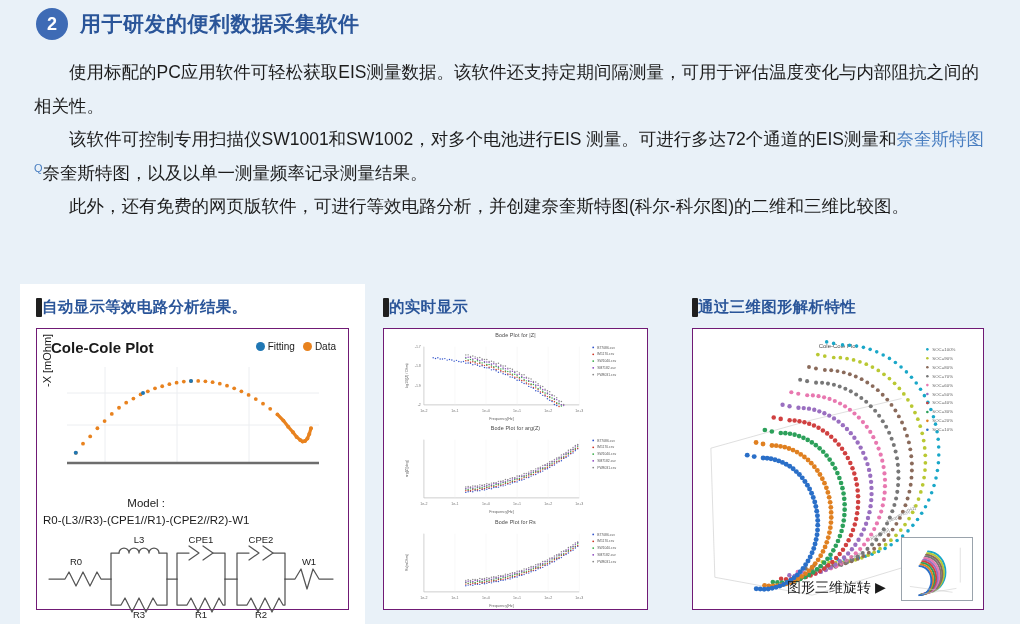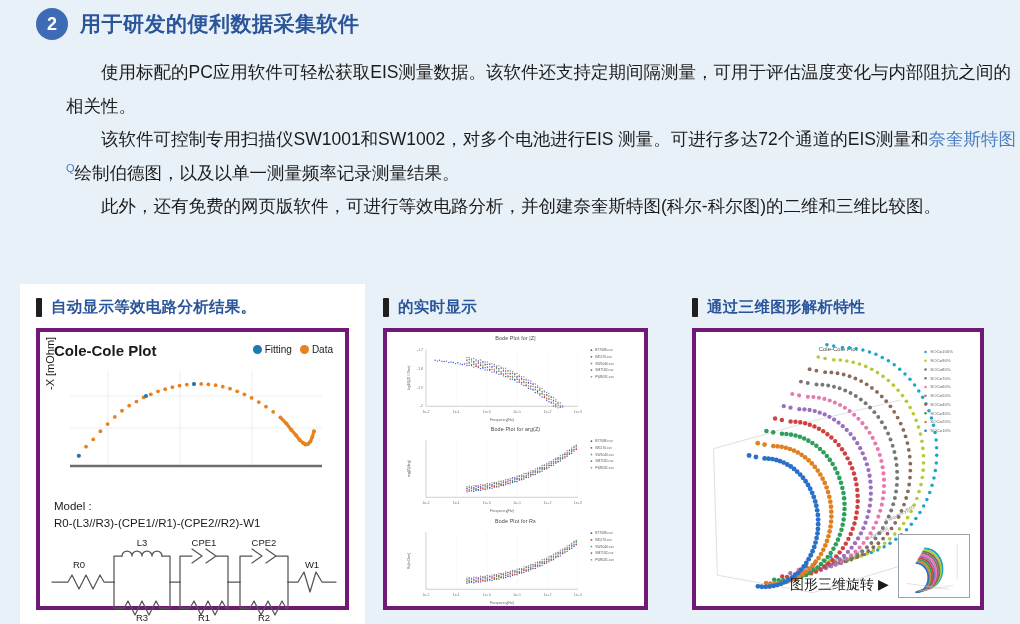--- a/index.html
+++ b/index.html
@@ -16,52 +16,52 @@
   .badge {
     width: 32px; height: 32px; border-radius: 50%;
     background: #3e6bb5; color: #fff;
     font-size: 18px; font-weight: bold;
     display: flex; align-items: center; justify-content: center;
     letter-spacing: 0;
   }
   .heading-title { color: #2a5599; font-size: 21px; font-weight: bold; letter-spacing: .5px; }
 
   
-  .body-copy { position: absolute; left: 34px; top: 56px; width: 952px; color: #1c1c1c; font-size: 17.5px; line-height: 1.92; margin-left: 32px; }
+  .body-copy { position: absolute; left: 34px; top: 56px; width: 952px; color: #1c1c1c; font-size: 17.5px; line-height: 1.92; }
   .body-copy p { text-indent: 2em; }
   .link { color: #4a7fc1; }
   .sup-q { font-size: 11px; vertical-align: super; color: #4a7fc1; }
 
   
   .panels { position: absolute; left: 0; top: 284px; width: 1020px; height: 340px; }
   .panel { position: absolute; top: 0; height: 340px; background: #ffffff; }
   .panel-1 { left: 20px;  width: 345px; }
   .panel-2 { left: 367px; width: 297px; background: transparent; }
   .panel-3 { left: 676px; width: 324px; background: transparent; }
 
-  .panel-head { display: flex; align-items: center; gap: 9px; padding: 13px 0 0 16px; }
+  .panel-head { display: flex; align-items: center; padding: 13px 0 0 16px; }
   .head-bar { width: 6px; height: 19px; background: #1f1f1f; border-radius: 1px; }
   .head-text { color: #2a5599; font-size: 15.5px; font-weight: bold; letter-spacing: .3px; }
 
   .card {
     position: absolute; left: 16px; right: 16px; top: 44px; bottom: 14px;
-    background: #fff; border: 4px solid #701a75;
+    background: #fff; border: 1px solid #701a75;
   }
   .panel-1 .card { left: 16px; right: 16px; }
 
   
   .cc-title { position: absolute; left: 14px; top: 10px; font-size: 15px; font-weight: bold; color: #1a1a1a; }
   .cc-legend { position: absolute; right: 12px; top: 12px; display: flex; gap: 8px; align-items: center; font-size: 10px; color: #1a1a1a; }
   .cc-legend .item { display: flex; align-items: center; gap: 3px; }
   .dot { width: 9px; height: 9px; border-radius: 50%; display: inline-block; }
   .cc-plot { position: absolute; left: 10px; top: 34px; width: 280px; height: 106px; }
   .cc-ylab { position: absolute; left: 4px; top: 58px; transform: rotate(-90deg); transform-origin: left top;
              font-size: 11px; color: #1a1a1a; white-space: nowrap; }
   .cc-xlab { position: absolute; left: 0; right: 0; top: 146px; text-align: center; font-size: 11px; color: #1a1a1a; }
-  .model-block { position: absolute; left: 14px; top: 166px; font-size: 11.5px; color: #1a1a1a; line-height: 1.45; }
+  .model-block { position: absolute; left: 6px; top: 166px; font-size: 11.5px; color: #1a1a1a; line-height: 1.45; text-align: center; }
   .circuit { position: absolute; left: 8px; top: 204px; width: 295px; height: 86px; }
 
   
   .bode-stack { position: absolute; inset: 0; }
   .bode-sub { position: absolute; left: 0; right: 0; height: 33.33%; }
   .bode-t { position: absolute; left: 0; right: 0; top: 3px; text-align: center;
             font-size: 5.4px; color: #4a4a4a; letter-spacing: .1px; }
   .bode-svg { position: absolute; left: 0; top: 8px; width: 100%; height: calc(100% - 8px); }
 
   
@@ -75,21 +75,21 @@
 
 <div class="page">
 
   <div class="heading">
     <div class="badge">2</div>
     <div class="heading-title">用于研发的便利数据采集软件</div>
   </div>
 
   <div class="body-copy">
     <p>使用标配的PC应用软件可轻松获取EIS测量数据。该软件还支持定期间隔测量，可用于评估温度变化与内部阻抗之间的相关性。</p>
-    <p><span>该软件可控制专用扫描仪SW1001和SW1002，对多个电池进行EIS 测量。可进行多达72个通道的EIS测量和</span><span class="link">奈奎斯特图</span><span class="sup-q">Q</span><span>绘制伯德图，以及以单一测量频率记录测量结果。</span></p>
+    <p><span>该软件可控制专用扫描仪SW1001和SW1002，对多个电池进行EIS 测量。可进行多达72个通道的EIS测量和</span><span class="link">奈奎斯特图</span><span class="sup-q">Q</span><span>奈奎斯特图，以及以单一测量频率记录测量结果。</span></p>
     <p>此外，还有免费的网页版软件，可进行等效电路分析，并创建奈奎斯特图(科尔-科尔图)的二维和三维比较图。</p>
   </div>
 
   <div class="panels">
 
     <div class="panel panel-1">
       <div class="panel-head">
         <div class="head-bar"></div>
         <div class="head-text">自动显示等效电路分析结果。</div>
       </div>

